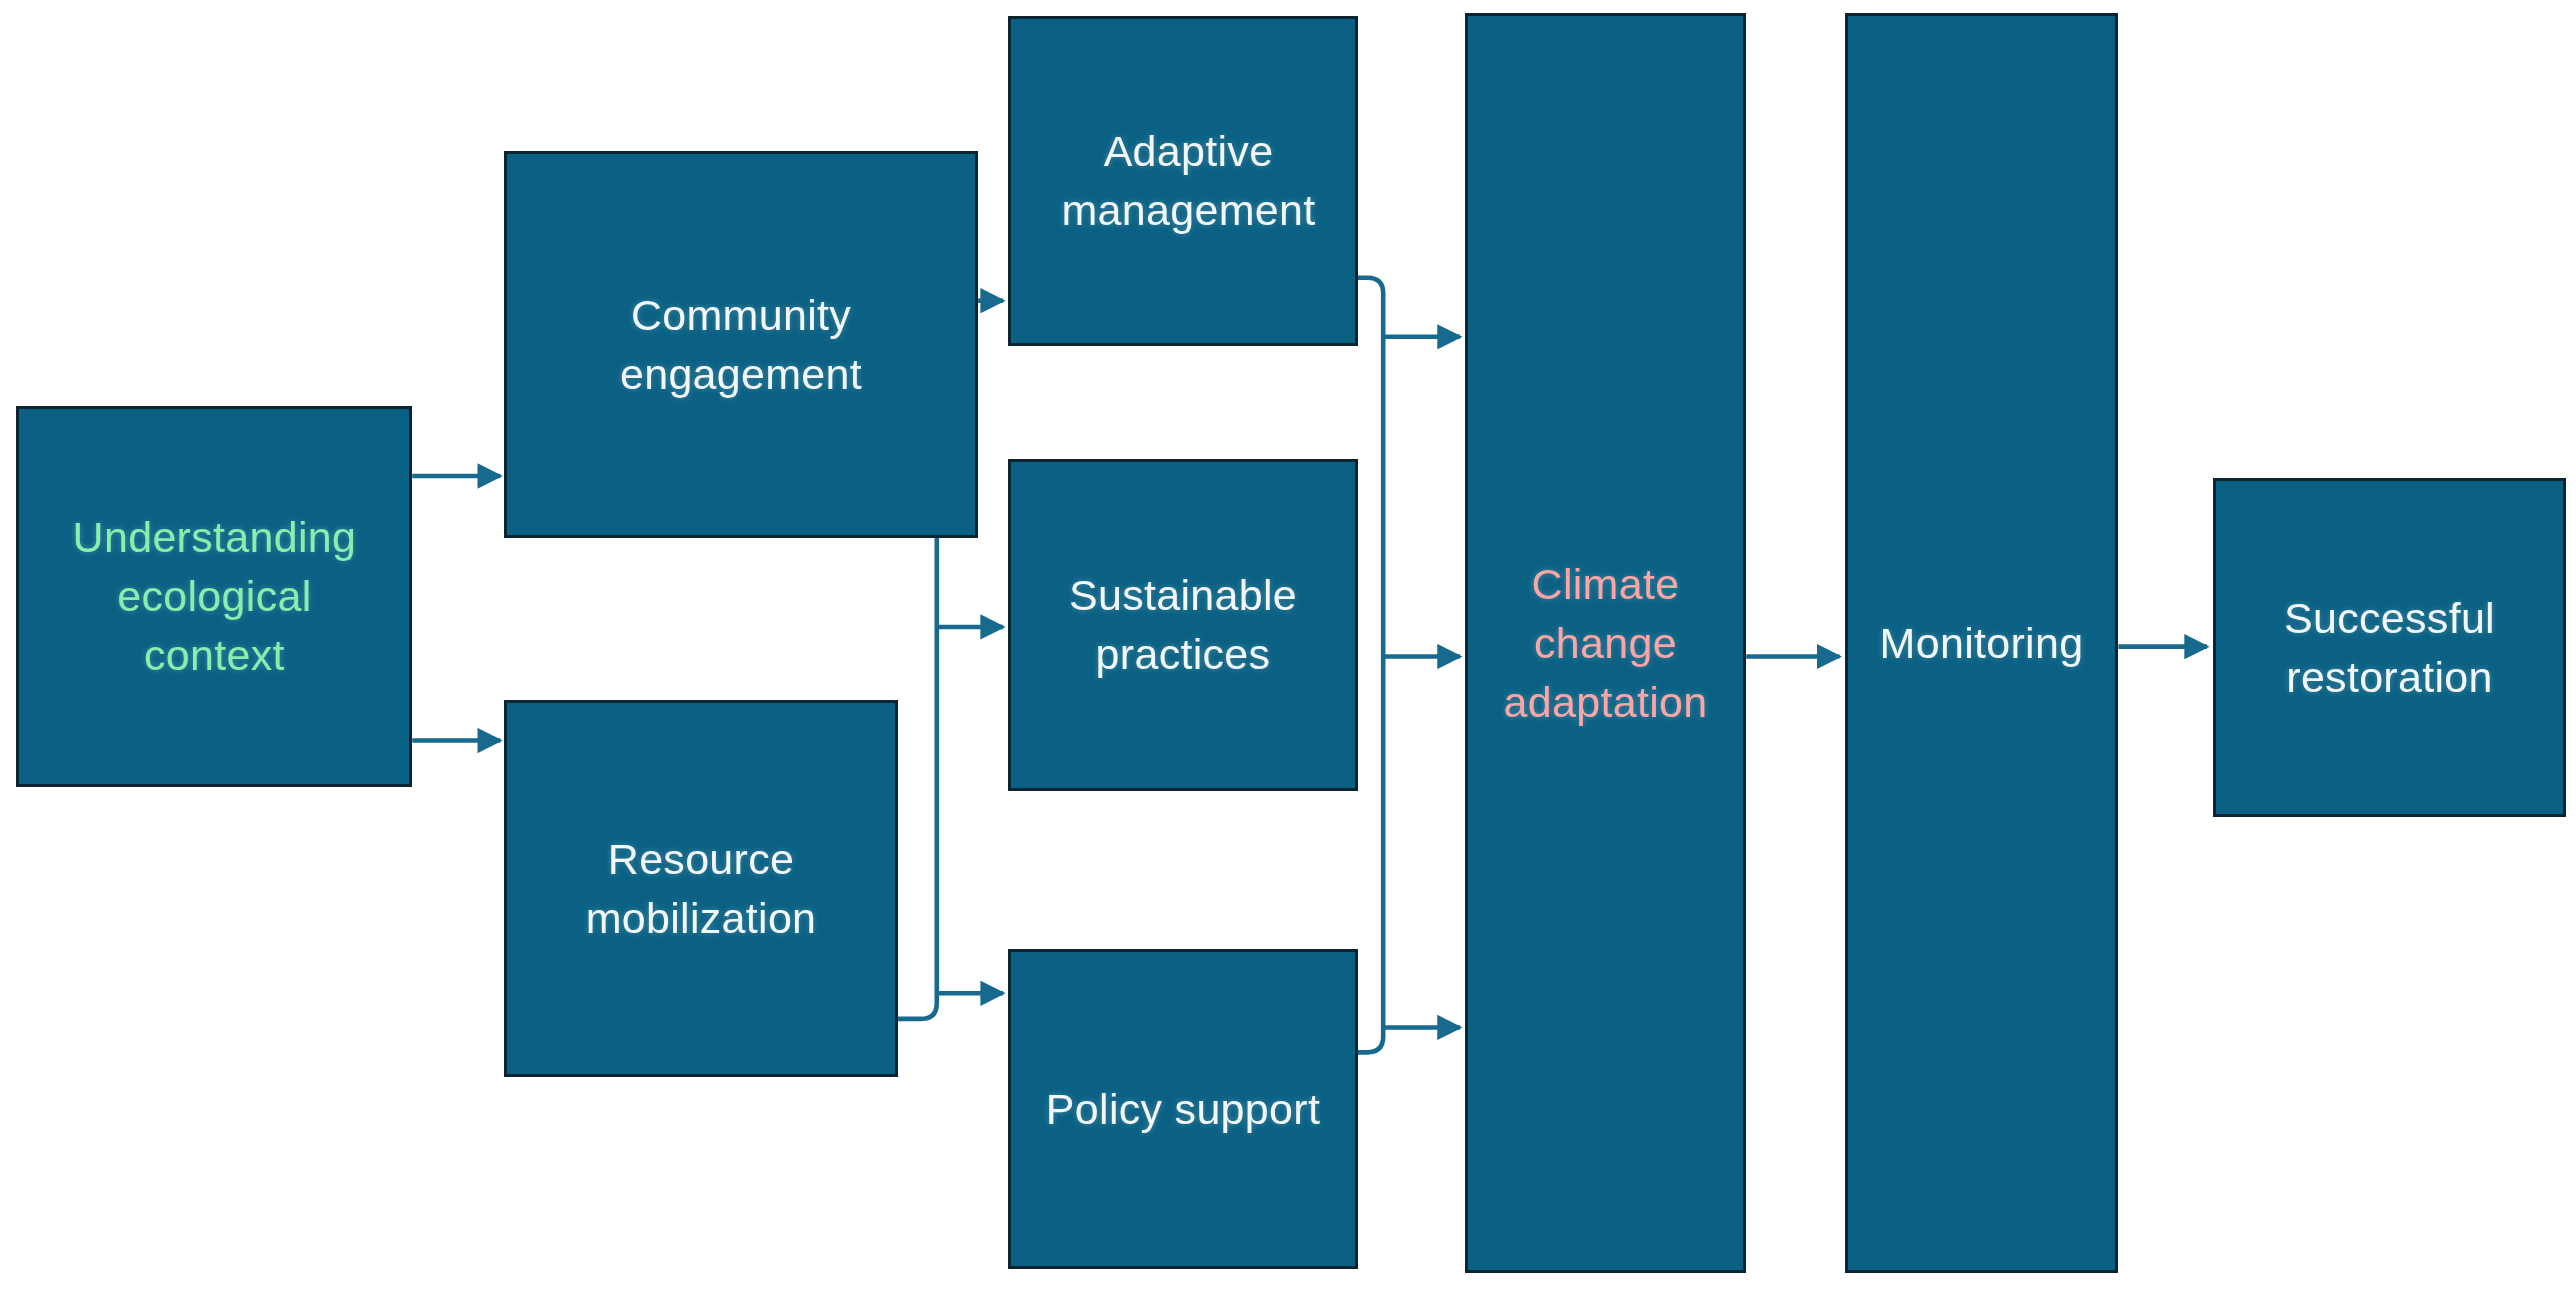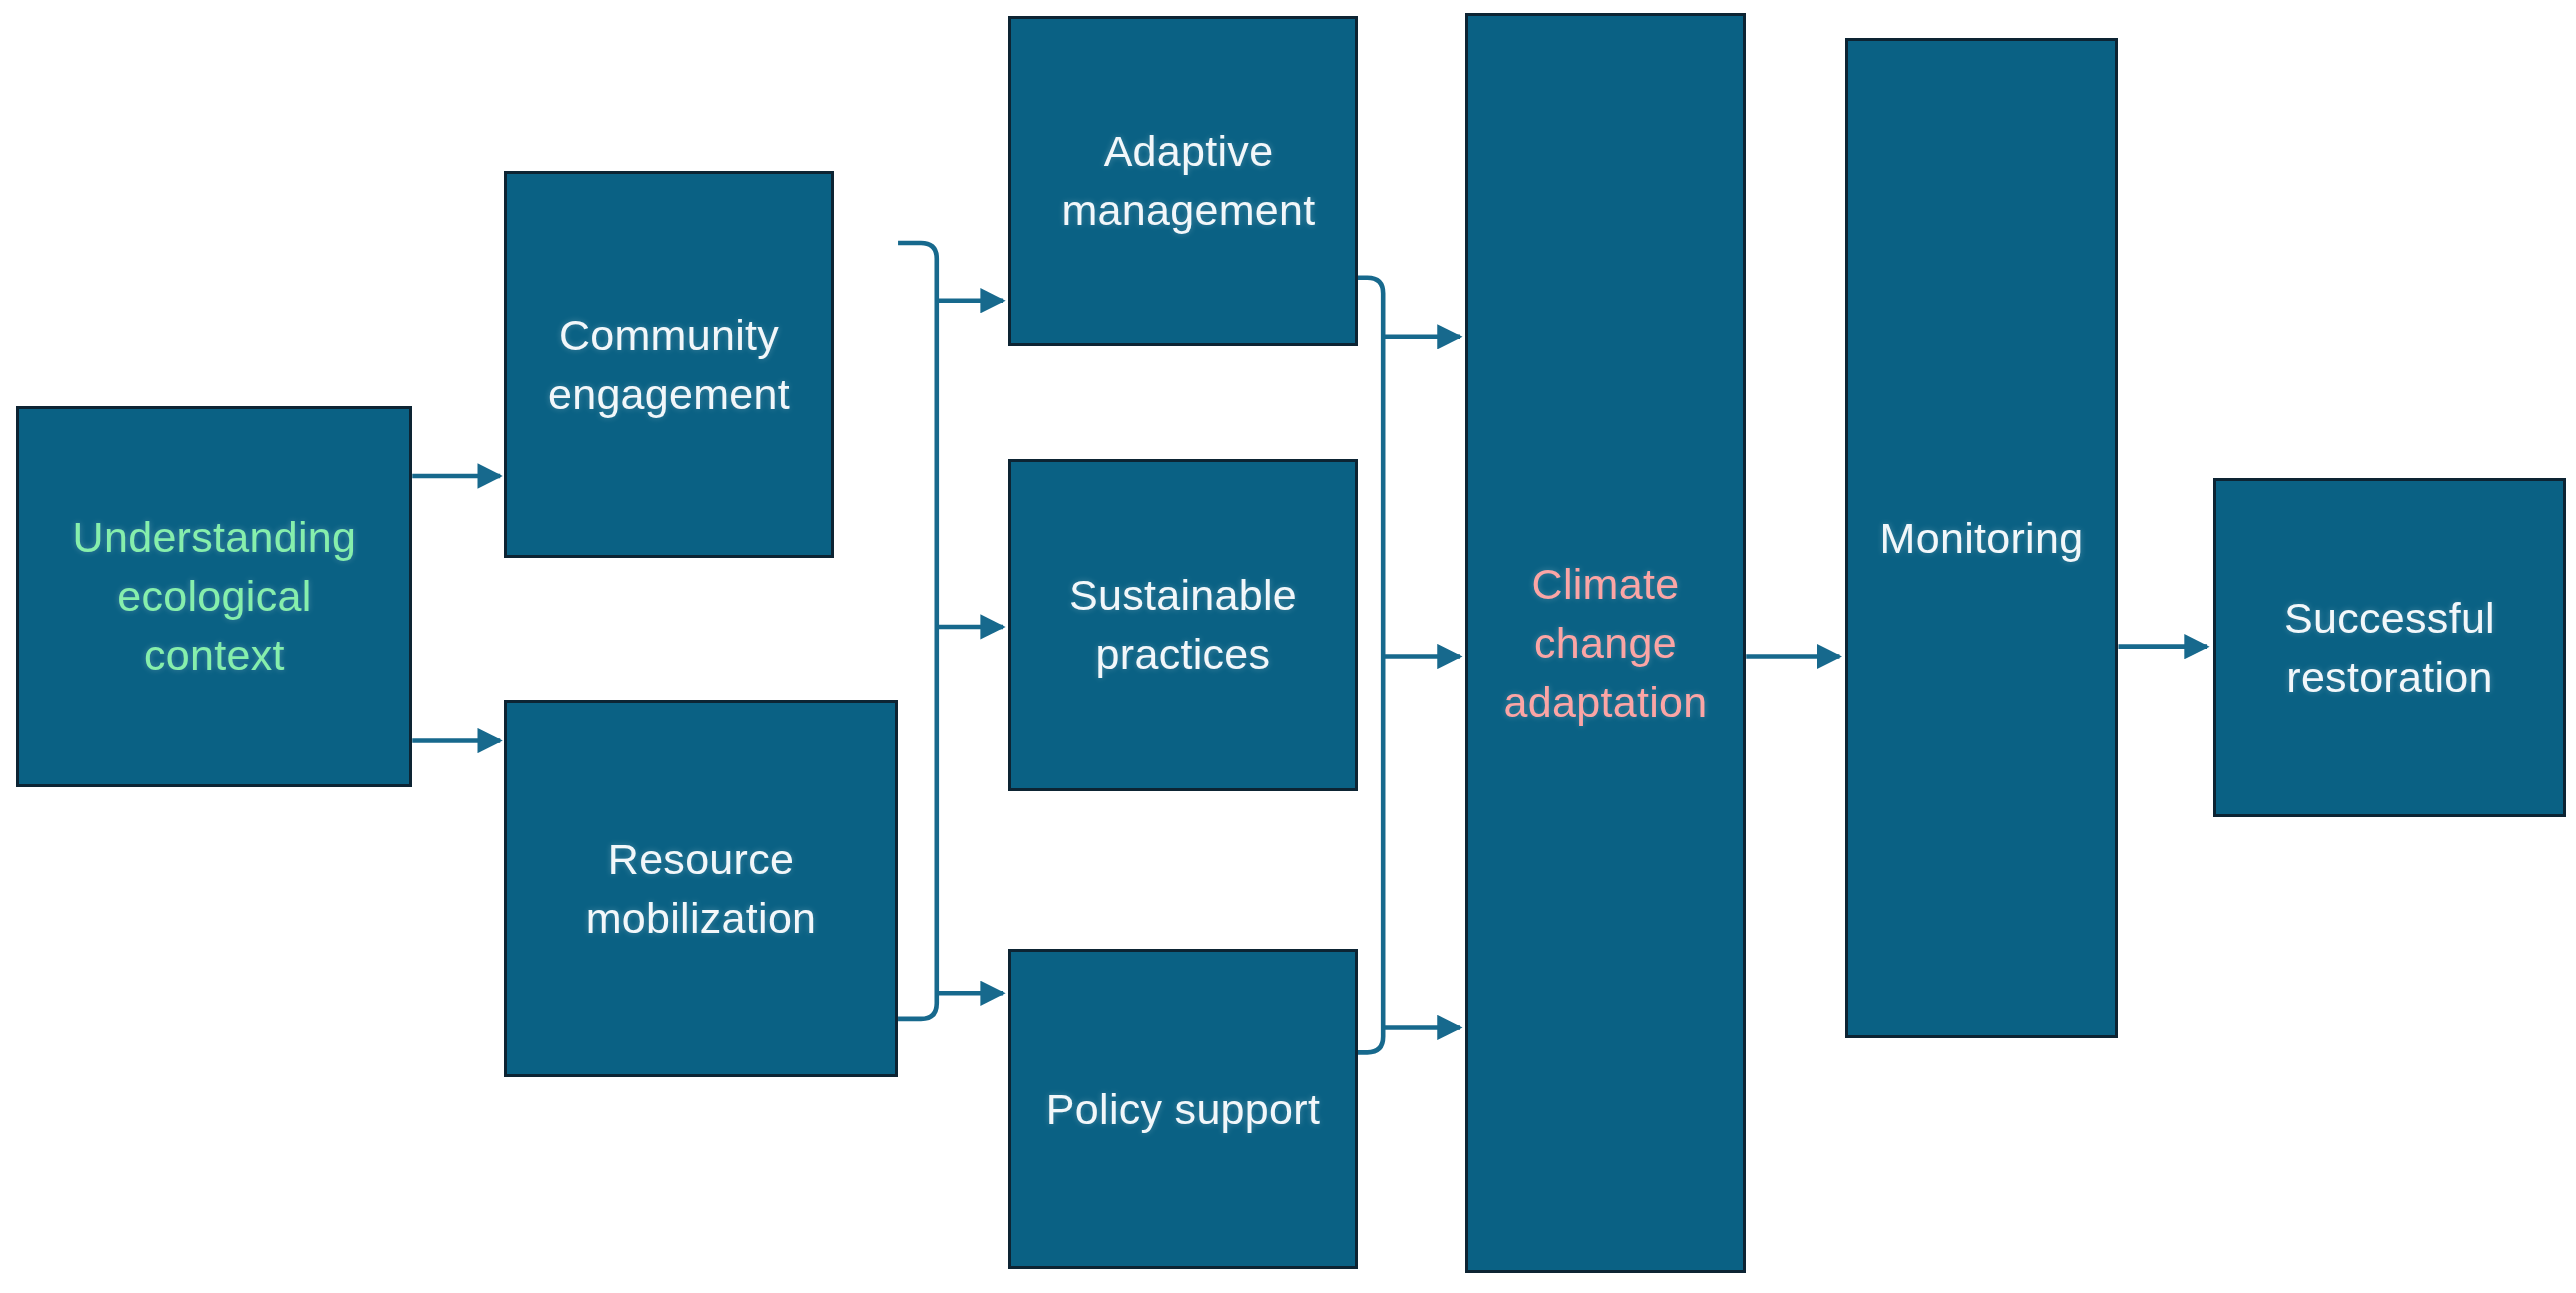--- a/index.html
+++ b/index.html
@@ -69,21 +69,21 @@
         <path class="edge" d="M 2660 1000 H 2802" stroke="#17698D" marker-end="url(#arrowhead)"></path>
         <path class="edge" d="M 3227 985 H 3362" stroke="#17698D" marker-end="url(#arrowhead)"></path>
       </g>
   </svg>
   <div id="node-group">
       <div class="node" style="left: 16.4px; top: 406px; width: 396px; height: 381px; background: rgb(10, 97, 132); border: 3.3px solid rgb(13, 36, 51);">
         <div class="node-label" style="color: #86efac;">Understanding
 ecological
 context</div>
       </div>
-      <div class="node" style="left: 504px; top: 151px; width: 330px; height: 387px; background: rgb(10, 97, 132); border: 3.3px solid rgb(13, 36, 51); margin-top: 20px;">
+      <div class="node" style="left: 504px; top: 151px; width: 474px; height: 387px; background: rgb(10, 97, 132); border: 3.3px solid rgb(13, 36, 51);">
         <div class="node-label" style="color: rgb(242, 247, 250);">Community
 engagement</div>
       </div>
       <div class="node" style="left: 504px; top: 700px; width: 394px; height: 377px; background: rgb(10, 97, 132); border: 3.3px solid rgb(13, 36, 51);">
         <div class="node-label" style="color: rgb(242, 247, 250);">Resource
 mobilization</div>
       </div>
       <div class="node" style="left: 1008px; top: 16.4px; width: 350px; height: 330px; background: rgb(10, 97, 132); border: 3.3px solid rgb(13, 36, 51); padding-left: 11px;">
         <div class="node-label" style="color: rgb(242, 247, 250);">Adaptive
 management</div>
@@ -93,21 +93,21 @@
 practices</div>
       </div>
       <div class="node" style="left: 1008px; top: 949px; width: 350px; height: 320px; background: rgb(10, 97, 132); border: 3.3px solid rgb(13, 36, 51);">
         <div class="node-label" style="color: rgb(242, 247, 250);">Policy support</div>
       </div>
       <div class="node" style="left: 1465px; top: 13px; width: 281px; height: 1260px; background: rgb(10, 97, 132); border: 3.3px solid rgb(13, 36, 51);">
         <div class="node-label" style="color: #fca5a5;">Climate
 change
 adaptation</div>
       </div>
-      <div class="node" style="left: 1845px; top: 13px; width: 273px; height: 1000px; background: rgb(10, 97, 132); border: 3.3px solid rgb(13, 36, 51); margin-top: 25px;">
+      <div class="node" style="left: 1845px; top: 13px; width: 273px; height: 1260px; background: rgb(10, 97, 132); border: 3.3px solid rgb(13, 36, 51);">
         <div class="node-label" style="color: rgb(242, 247, 250);">Monitoring</div>
       </div>
       <div class="node" style="left: 2213px; top: 478px; width: 353px; height: 339px; background: rgb(10, 97, 132); border: 3.3px solid rgb(13, 36, 51);">
         <div class="node-label" style="color: rgb(242, 247, 250);">Successful
 restoration</div>
       </div>
     </div>
 </div>
 
 

